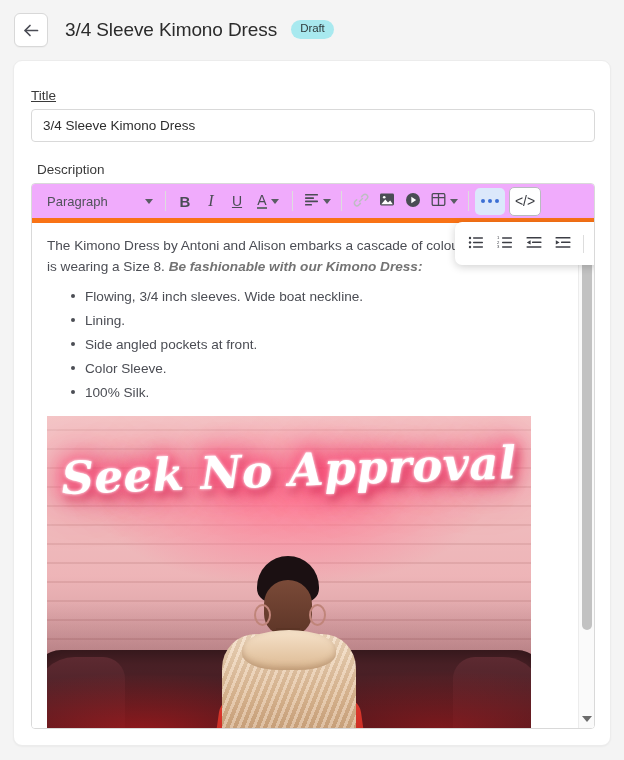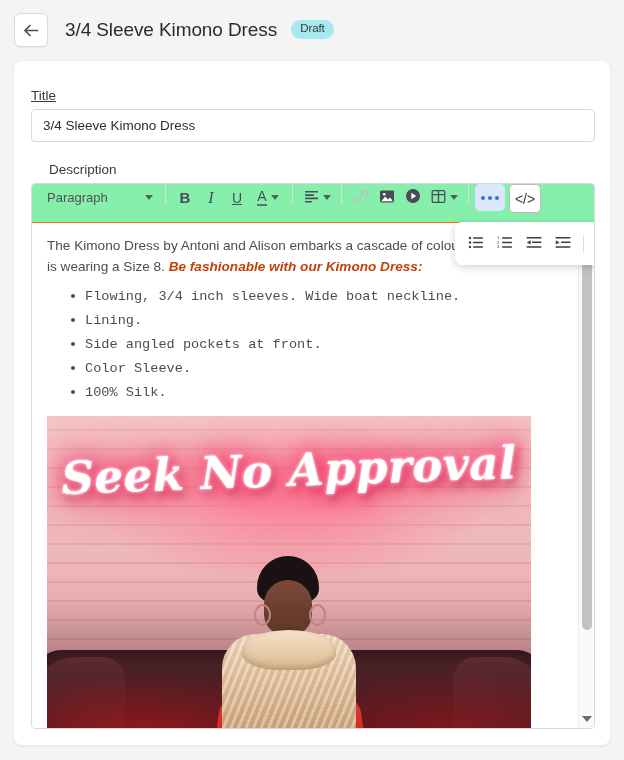--- a/index.html
+++ b/index.html
@@ -65,21 +65,21 @@
     box-shadow: 0 1px 2px rgba(0,0,0,0.04);
     overflow: hidden;
   }
 
   .field-label {
     position: absolute;
     font-size: 13.5px;
     color: #3a3a3a;
   }
   #label-title { left: 17px; top: 27px; text-decoration: underline; }
-  #label-description { left: 35px; top: 101px; }
+  #label-description { left: 23px; top: 101px; }
 
   .title-input {
     position: absolute;
     left: 17px; top: 48px;
     width: 564px; height: 33px;
     border: 1px solid #d9d9d9;
     border-radius: 4px;
     background: #fff;
     font-family: "Liberation Sans", sans-serif;
     font-size: 13.5px;
@@ -94,24 +94,24 @@
     left: 17px; top: 122px;
     width: 564px; height: 546px;
     border: 1px solid #d9d9d9;
     border-radius: 4px;
     background: #fff;
     overflow: hidden;
   }
   .toolbar {
     position: relative;
     height: 39px;
-    border-bottom: 1px solid #f97316;
-    background: #86efac;
+    border-bottom: 5px solid #f97316;
+    background: #f0abfc;
     display: flex;
-    align-items: flex-start;
+    align-items: center;
     padding: 0 7px;
     gap: 0px;
   }
   .para-select {
     display: flex;
     align-items: center;
     width: 120px;
     height: 27px;
     padding: 0 6px 0 8px;
     cursor: pointer;
@@ -206,29 +206,28 @@
     padding: 12px 15px 0 15px;
     width: 547px;
   }
   .desc-para {
     font-size: 13.6px;
     line-height: 21px;
     color: #4b4d54;
     margin: 0 0 10px 0;
   }
   .promo {
-    color: #c2410c;
+    color: #737373;
     font-weight: 700;
     font-style: italic;
   }
   .desc-list {
     margin: 8px 0 14px 0;
     padding-left: 38px;
     list-style: none;
-    font-family: Liberation Mono, monospace;
   }
   .desc-list li {
     font-size: 13.6px;
     line-height: 19px;
     color: #4b4d54;
     position: relative;
     margin-bottom: 5px;
   }
   .desc-list li:before {
     content: "";

